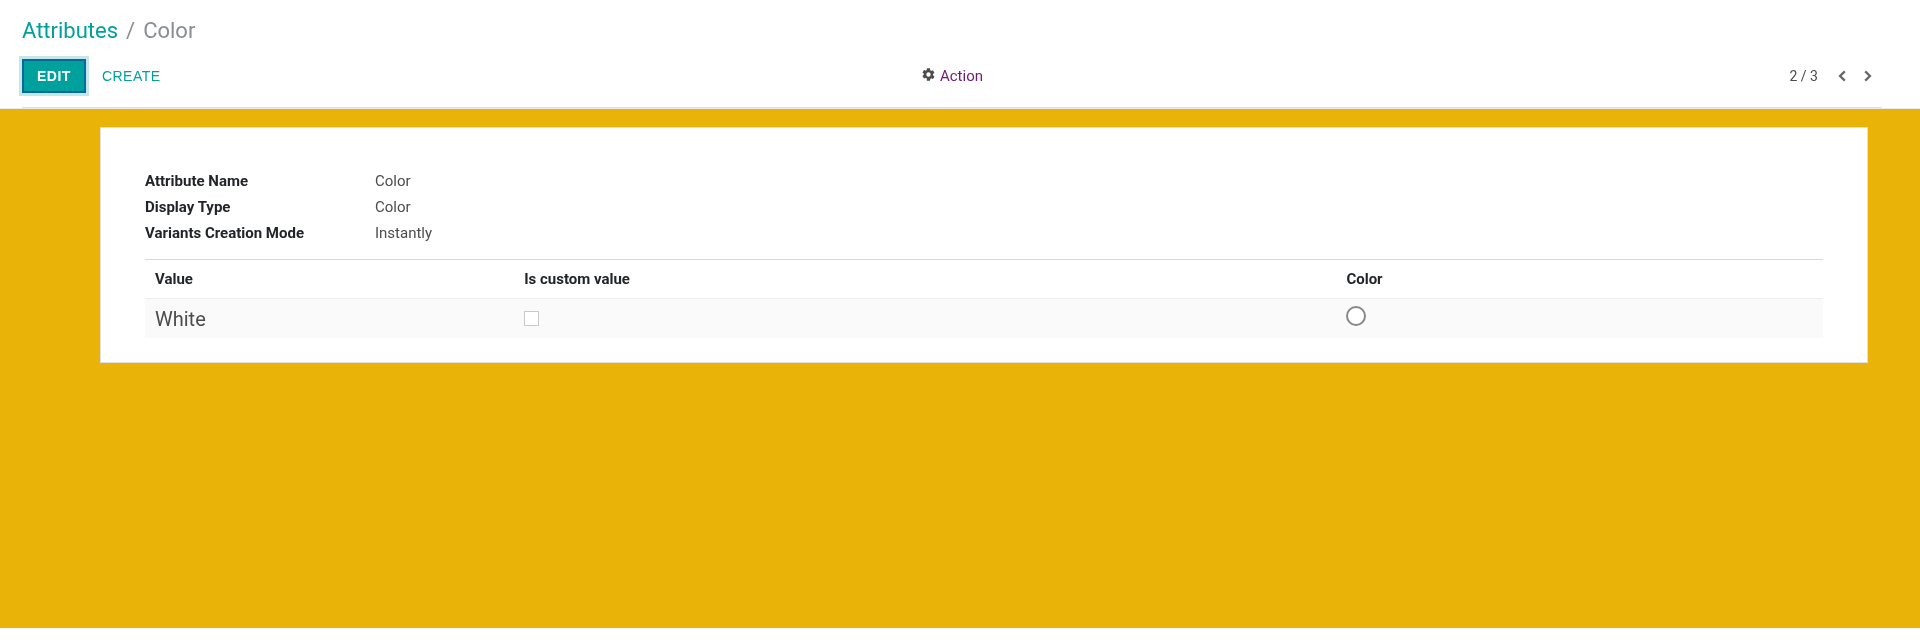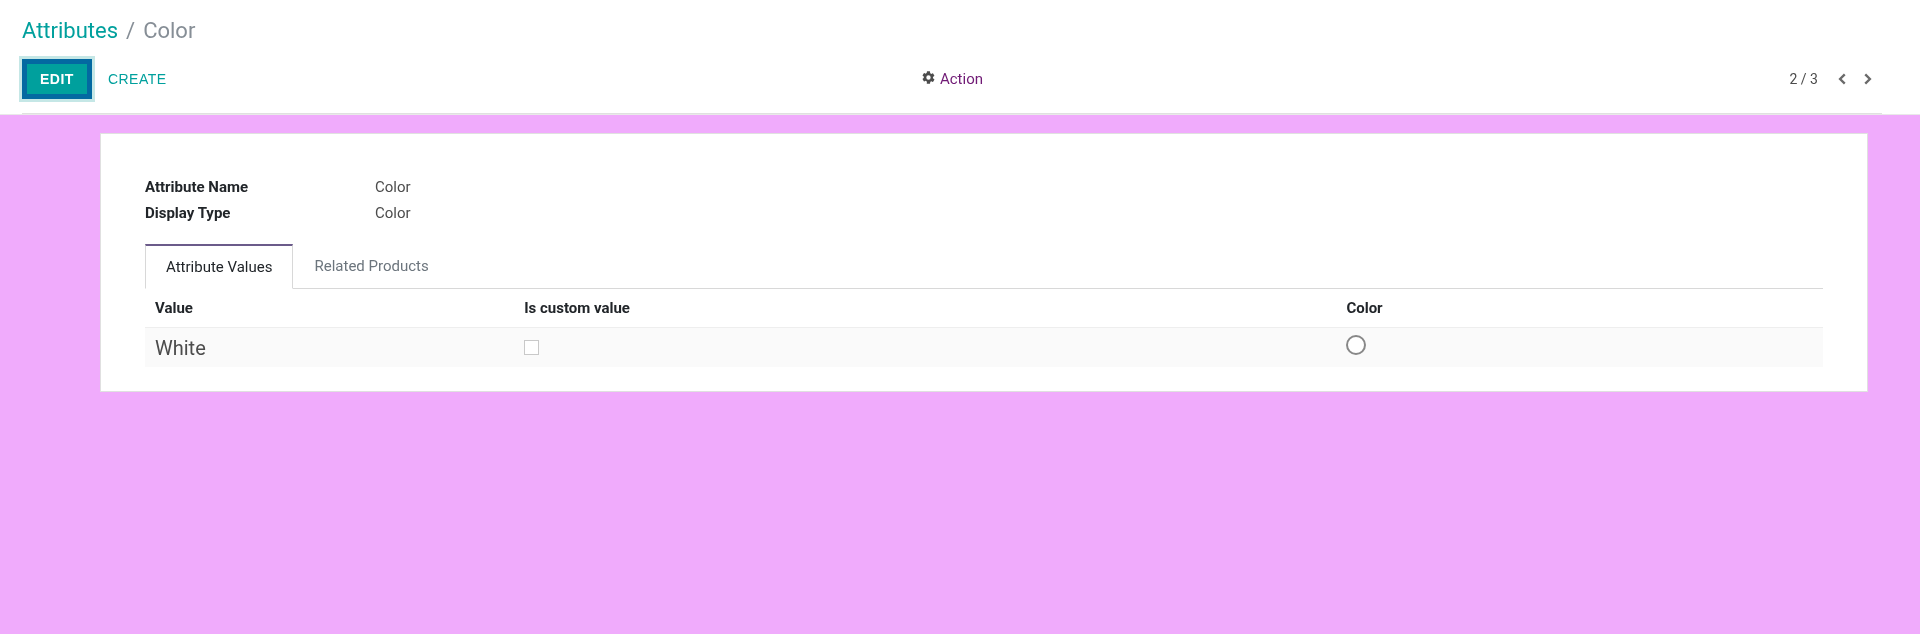--- a/index.html
+++ b/index.html
@@ -39,21 +39,21 @@
   border-bottom: 1px solid #e0e0e0;
 }
 .toolbar-left {
   display: flex;
   align-items: center;
   gap: 16px;
 }
 .btn-edit {
   background: #00a09d;
   color: #fff;
-  border: 5px solid #0369a1;
+  border: 2px solid #0369a1;
   outline: 3px solid #c5e7e6;
   font-weight: 700;
   font-size: 14px;
   padding: 7px 13px;
   letter-spacing: 0.5px;
   cursor: pointer;
 }
 .btn-create {
   background: transparent;
   color: #00a09d;
@@ -92,21 +92,21 @@
 .nav-arrows {
   display: flex;
   gap: 10px;
 }
 .nav-arrow {
   cursor: pointer;
   color: #6a6a6a;
 }
 .nav-arrow svg { display: block; }
 .content-area {
-  background: #f0abfc;
+  background: #eab308;
   border-top: 1px solid #e9e9e9;
   padding: 18px 52px 80px 100px;
   min-height: 520px;
 }
 .sheet {
   background: #fff;
   border: 1px solid #e0e0e0;
   padding: 44px 44px 24px 44px;
 }
 .form-group {
@@ -240,26 +240,26 @@
   <div class="sheet">
     <div class="form-group" id="form-fields">
         <div class="form-row">
           <div class="form-label">Attribute Name</div>
           <div class="form-value">Color</div>
         </div>
         <div class="form-row">
           <div class="form-label">Display Type</div>
           <div class="form-value">Color</div>
         </div>
+        <div class="form-row">
+          <div class="form-label">Variants Creation Mode</div>
+          <div class="form-value">Instantly</div>
+        </div>
       </div>
 
-    <div class="tabs">
-      <div class="tab active">Attribute Values</div>
-      <div class="tab inactive">Related Products</div>
-    </div>
 
     <div class="tab-content">
       <table class="values">
         <thead>
           <tr>
             <th class="col-value">Value</th>
             <th class="col-custom">Is custom value</th>
             <th class="col-color">Color</th>
           </tr>
         </thead>

